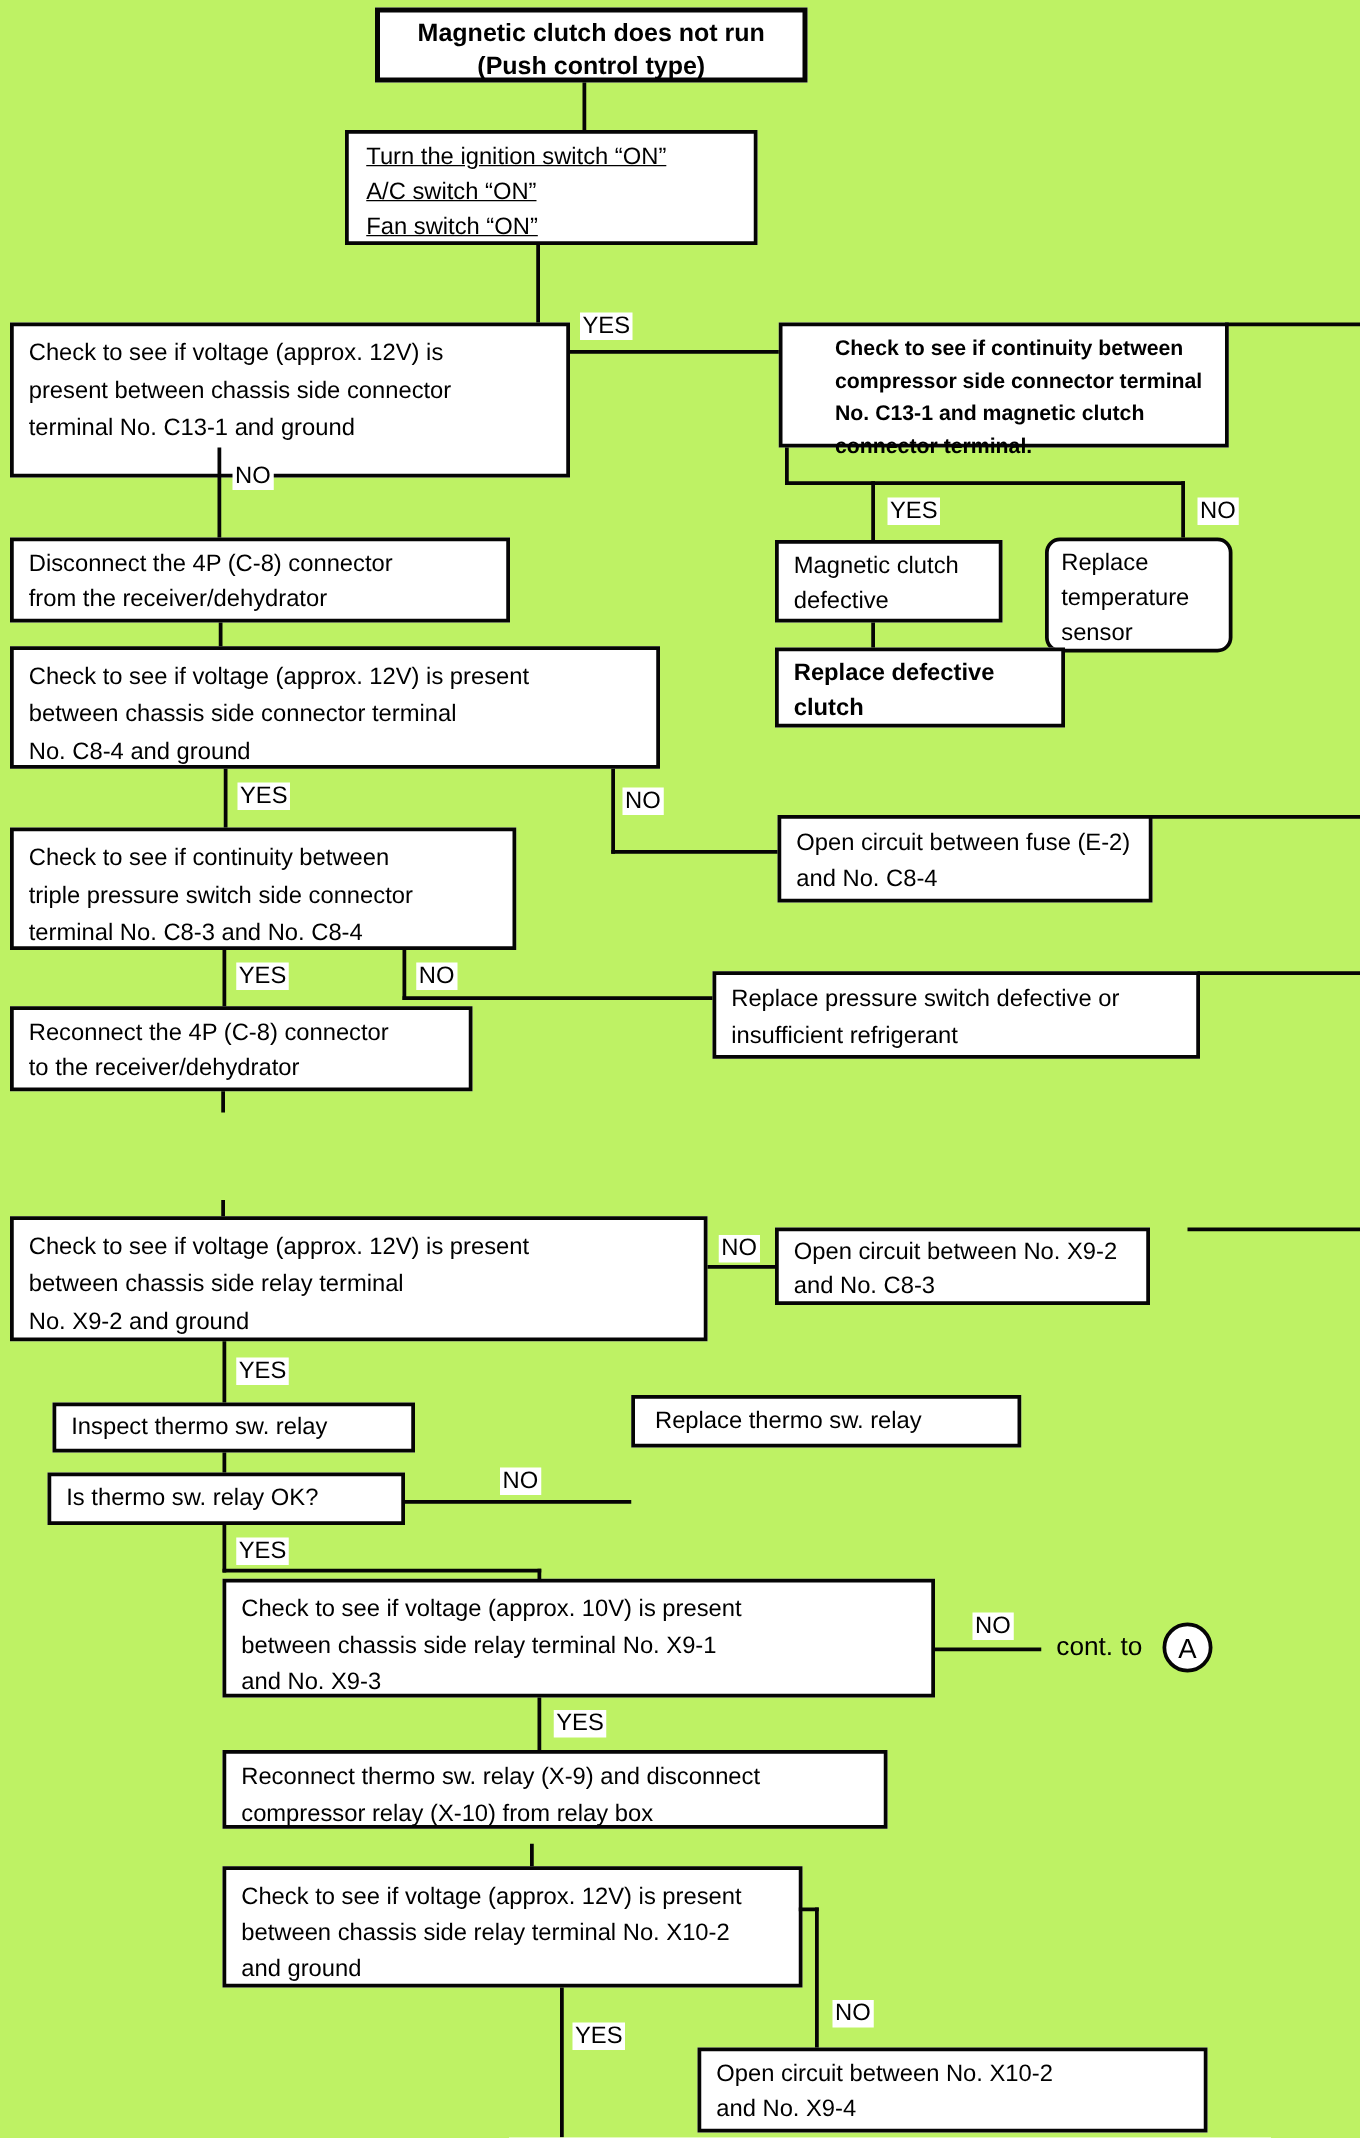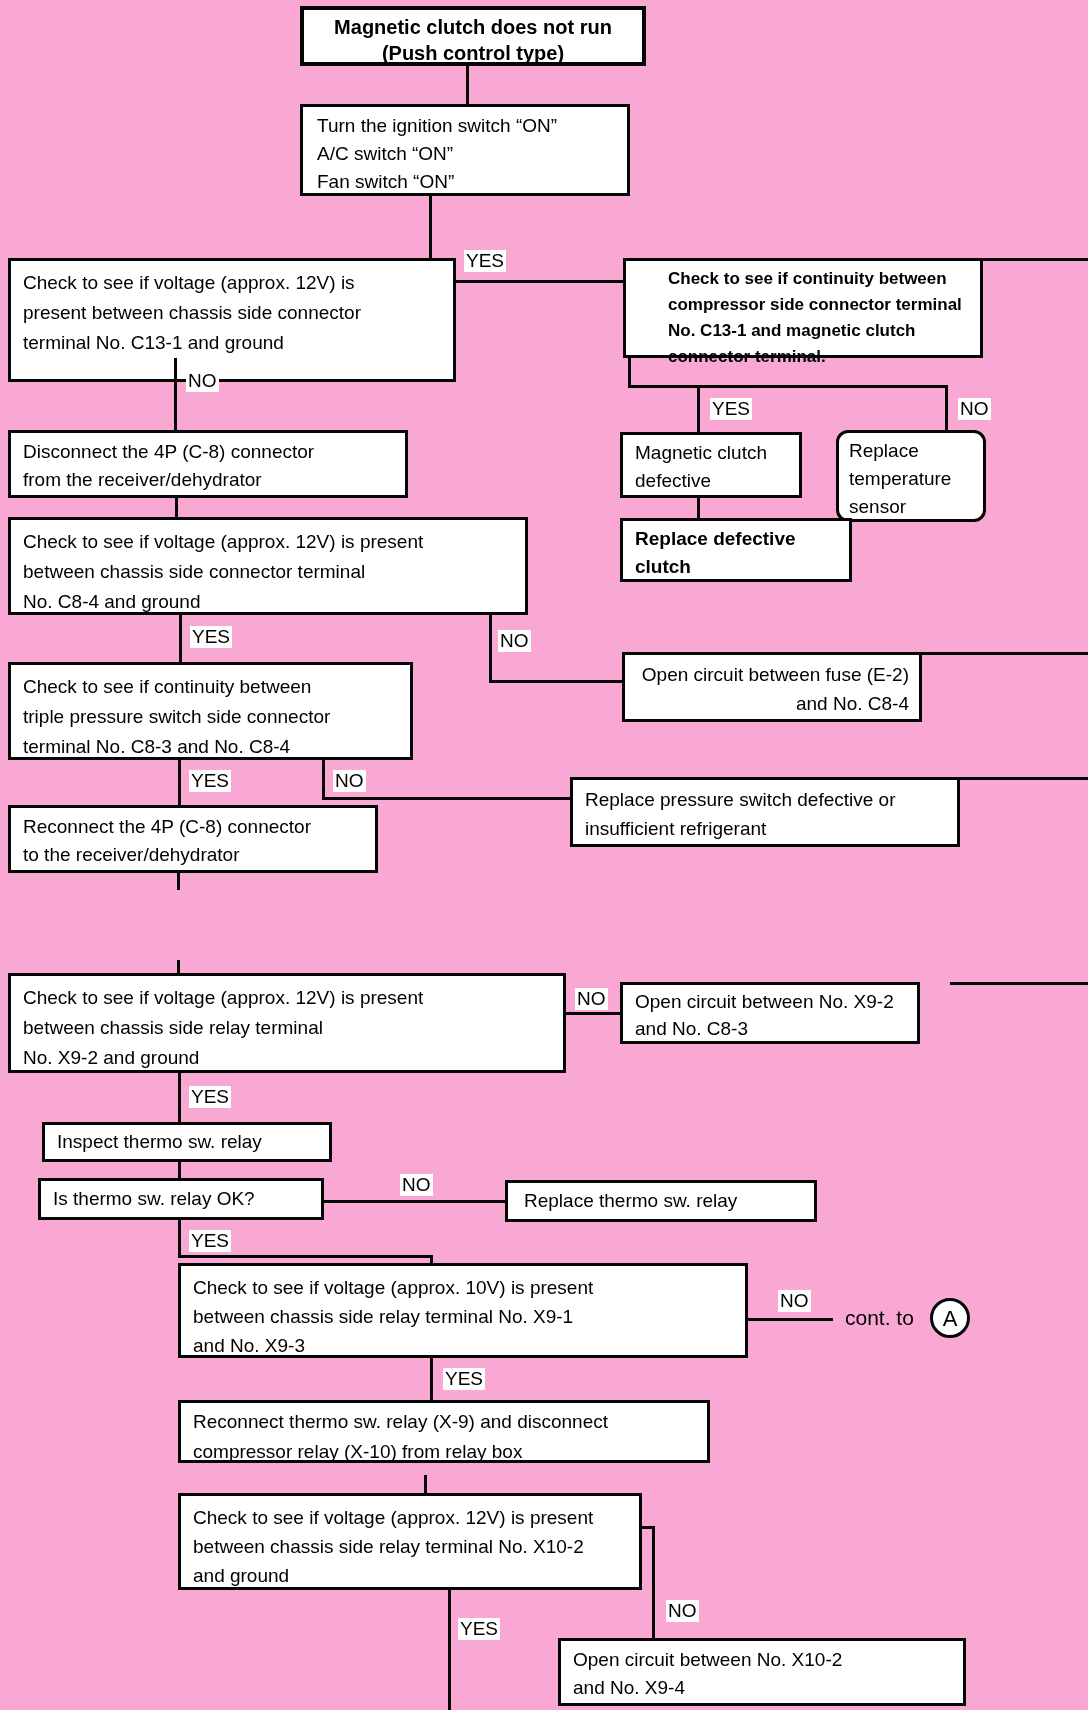--- a/index.html
+++ b/index.html
@@ -1,20 +1,20 @@
 <!DOCTYPE html>
 <html><head>
 <meta charset="utf-8">
 <style>
   * { margin:0; padding:0; box-sizing:border-box; }
   html,body { background:#ffffff; }
   .page {
     position:relative;
     width:1088px; height:1710px;
-    background:#f9a8d4;
+    background:#bef264;
     font-family:"Liberation Sans", sans-serif;
     color:#000;
     overflow:hidden;
   }
   .box {
     position:absolute;
     border:3px solid #050505;
     background:#fff;
     white-space:pre-line;
     font-size:19px;
@@ -44,21 +44,21 @@
   }
 </style>
 </head>
 <body>
 
 <div class="page">
 
   <div class="box bold center" style="left:300px; top:6px; width:346px; height:60px; font-size:20px; line-height:26px; padding:4px 4px 0 4px; border-width:4px;">Magnetic clutch does not run
 (Push control type)</div>
 
-  <div class="box" style="left:300px; top:104px; width:330px; height:92px; line-height:28px; padding-top:5px; padding-left:14px;">Turn the ignition switch “ON”
+  <div class="box" style="left:276px; top:104px; width:330px; height:92px; line-height:28px; padding-top:5px; padding-left:14px;text-decoration:underline;">Turn the ignition switch “ON”
 A/C switch “ON”
 Fan switch “ON”</div>
 
   <div class="box" style="left:8px; top:258px; width:448px; height:124px;">Check to see if voltage (approx. 12V) is
 present between chassis side connector
 terminal No. C13-1 and ground</div>
 
   <div class="box bold" style="left:623px; top:258px; width:360px; height:100px; font-size:17px; line-height:26px; padding-left:42px; padding-top:5px;">Check to see if continuity between
 compressor side connector terminal
 No. C13-1 and magnetic clutch
@@ -74,21 +74,21 @@
   <div class="box bold" style="left:620px; top:518px; width:232px; height:64px; line-height:28px; padding-top:4px;">Replace defective
 clutch</div>
 
   <div class="box" style="left:8px; top:430px; width:400px; height:68px; line-height:28px; padding-top:5px;">Disconnect the 4P (C-8) connector
 from the receiver/dehydrator</div>
 
   <div class="box" style="left:8px; top:517px; width:520px; height:98px;">Check to see if voltage (approx. 12V) is present
 between chassis side connector terminal
 No. C8-4 and ground</div>
 
-  <div class="box" style="left:622px; top:652px; width:300px; height:70px; line-height:29px; padding-top:5px;text-align:right;">Open circuit between fuse (E-2)
+  <div class="box" style="left:622px; top:652px; width:300px; height:70px; line-height:29px; padding-top:5px;">Open circuit between fuse (E-2)
 and No. C8-4</div>
 
   <div class="box" style="left:8px; top:662px; width:405px; height:98px;">Check to see if continuity between
 triple pressure switch side connector
 terminal No. C8-3 and No. C8-4</div>
 
   <div class="box" style="left:570px; top:777px; width:390px; height:70px; line-height:29px; padding-top:5px;">Replace pressure switch defective or
 insufficient refrigerant</div>
 
   <div class="box" style="left:8px; top:805px; width:370px; height:68px; line-height:28px; padding-top:5px;">Reconnect the 4P (C-8) connector
@@ -99,21 +99,21 @@
 between chassis side relay terminal
 No. X9-2 and ground</div>
 
   <div class="box" style="left:620px; top:982px; width:300px; height:62px; line-height:27px; padding-top:3px;">Open circuit between No. X9-2
 and No. C8-3</div>
 
   <div class="box" style="left:42px; top:1122px; width:290px; height:40px; line-height:26px; padding-top:4px;">Inspect thermo sw. relay</div>
 
   <div class="box" style="left:38px; top:1178px; width:286px; height:42px; line-height:26px; padding-top:5px;">Is thermo sw. relay OK?</div>
 
-  <div class="box" style="left:505px; top:1180px; width:312px; height:42px; line-height:26px; padding-top:5px; padding-left:16px;">Replace thermo sw. relay</div>
+  <div class="box" style="left:505px; top:1116px; width:312px; height:42px; line-height:26px; padding-top:5px; padding-left:16px;">Replace thermo sw. relay</div>
 
   <div class="box" style="left:178px; top:1263px; width:570px; height:95px; line-height:29px;">Check to see if voltage (approx. 10V) is present
 between chassis side relay terminal No. X9-1
 and No. X9-3</div>
 
   <div class="box" style="left:178px; top:1400px; width:532px; height:63px; line-height:30px; padding-top:4px;">Reconnect thermo sw. relay (X-9) and disconnect
 compressor relay (X-10) from relay box</div>
 
   <div class="box" style="left:178px; top:1493px; width:464px; height:97px; line-height:29px;">Check to see if voltage (approx. 12V) is present
 between chassis side relay terminal No. X10-2

